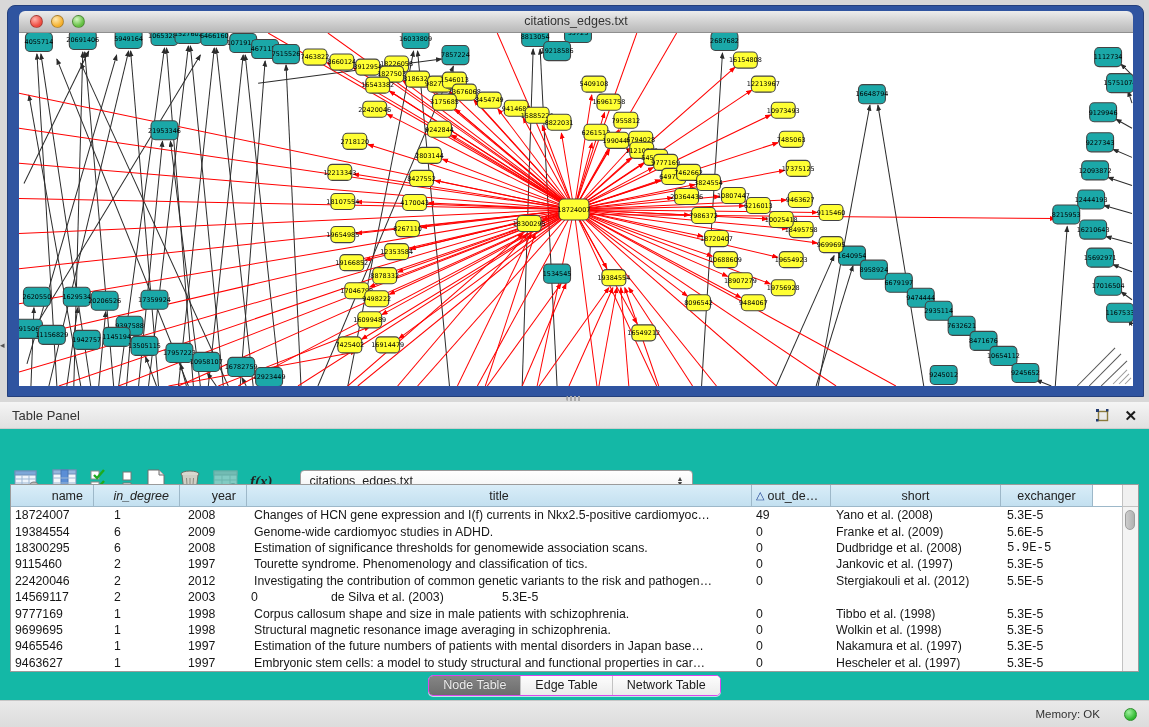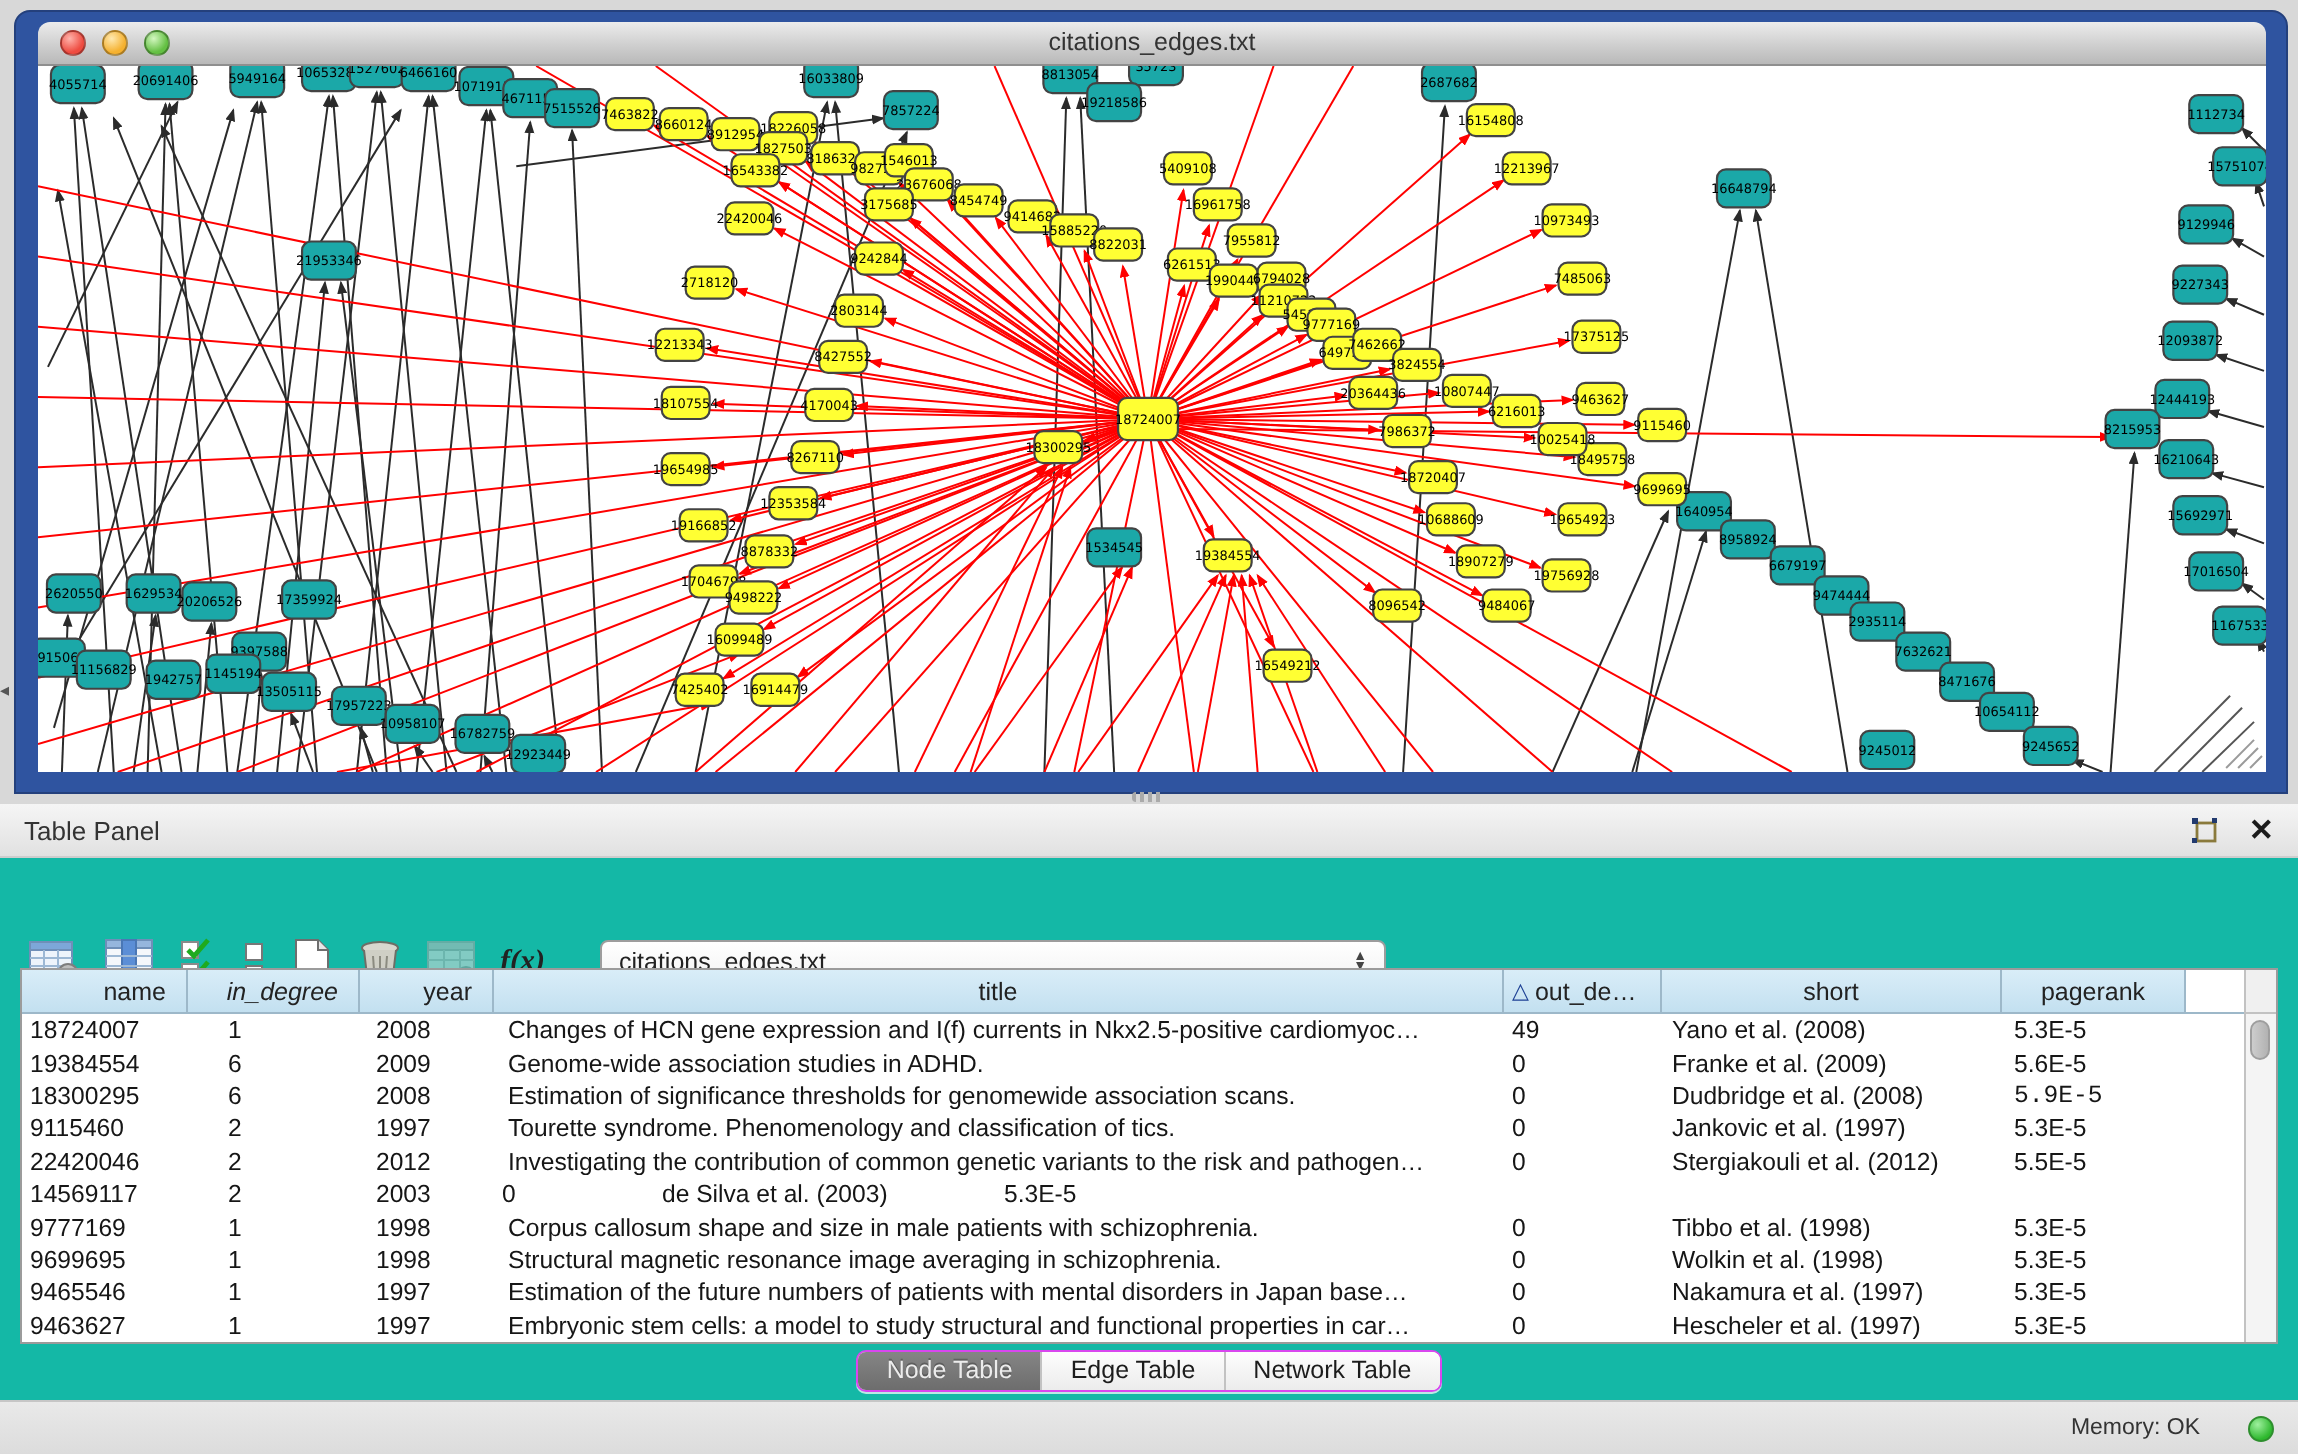--- a/index.html
+++ b/index.html
@@ -851,39 +851,39 @@
     </div>
 
     <div class="grid">
       <div class="grid-header">
           <div class="gh-cell al-r" style="width: 83px;">name</div>
           <div class="gh-cell al-r" style="width: 86px; font-style: italic;">in_degree</div>
           <div class="gh-cell al-r" style="width: 67px;">year</div>
           <div class="gh-cell al-c" style="width: 505px;">title</div>
           <div class="gh-cell al-l" style="width: 79px;"><span class="sort-tri">△</span>out_de…</div>
           <div class="gh-cell al-c" style="width: 170px;">short</div>
-          <div class="gh-cell al-c" style="width: 92px;">pagerank</div>
+          <div class="gh-cell al-c" style="width: 92px;">exchanger</div>
           <div class="gh-fill"></div>
           <div class="gh-sb"></div>
         </div>
       <div class="grid-body">
           <div class="g-row">
             <div class="g-cell" style="width: 83px; padding-left: 4px;">18724007</div>
             <div class="g-cell" style="width: 86px; padding-left: 20px;">1</div>
             <div class="g-cell" style="width: 67px; padding-left: 8px;">2008</div>
             <div class="g-cell" style="width: 505px; padding-left: 7px;">Changes of HCN gene expression and I(f) currents in Nkx2.5-positive cardiomyoc…</div>
             <div class="g-cell" style="width: 79px; padding-left: 4px;">49</div>
             <div class="g-cell" style="width: 170px; padding-left: 5px;">Yano et al. (2008)</div>
             <div class="g-cell" style="width: 92px; padding-left: 6px;">5.3E-5</div>
           </div>
           <div class="g-row">
             <div class="g-cell" style="width: 83px; padding-left: 4px;">19384554</div>
             <div class="g-cell" style="width: 86px; padding-left: 20px;">6</div>
             <div class="g-cell" style="width: 67px; padding-left: 8px;">2009</div>
-            <div class="g-cell" style="width: 505px; padding-left: 7px;">Genome-wide association studies in ADHD.</div>
+            <div class="g-cell" style="width: 505px; padding-left: 7px;">Genome-wide cardiomyoc studies in ADHD.</div>
             <div class="g-cell" style="width: 79px; padding-left: 4px;">0</div>
             <div class="g-cell" style="width: 170px; padding-left: 5px;">Franke et al. (2009)</div>
             <div class="g-cell" style="width: 92px; padding-left: 6px;">5.6E-5</div>
           </div>
           <div class="g-row">
             <div class="g-cell" style="width: 83px; padding-left: 4px;">18300295</div>
             <div class="g-cell" style="width: 86px; padding-left: 20px;">6</div>
             <div class="g-cell" style="width: 67px; padding-left: 8px;">2008</div>
             <div class="g-cell" style="width: 505px; padding-left: 7px;">Estimation of significance thresholds for genomewide association scans.</div>
             <div class="g-cell" style="width: 79px; padding-left: 4px;">0</div>

